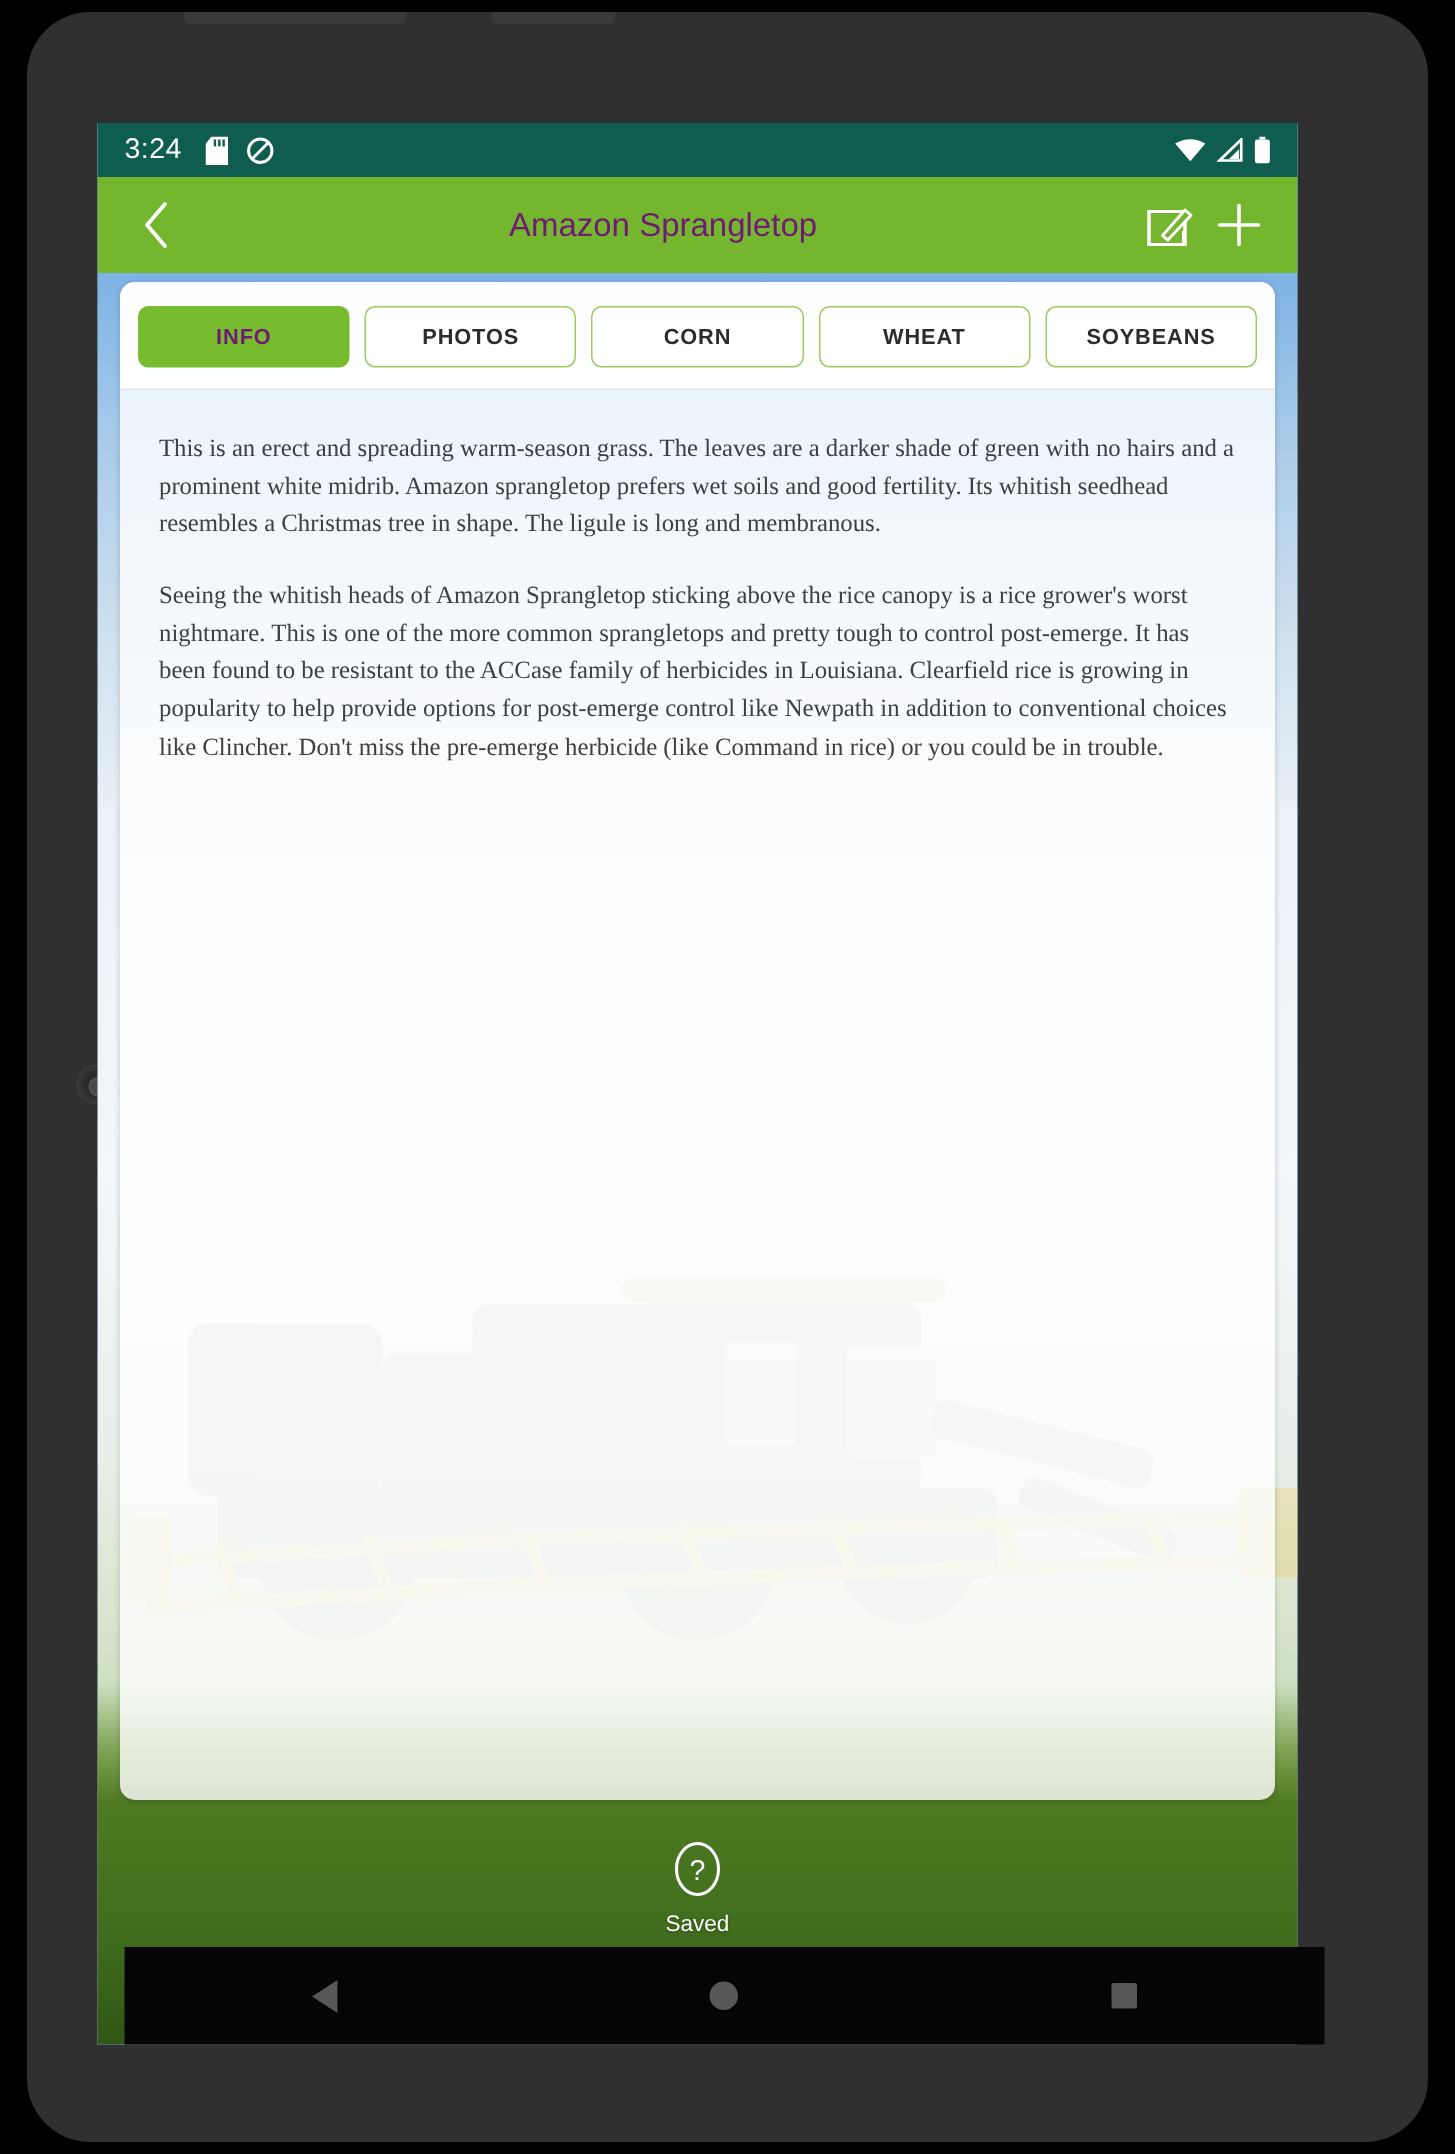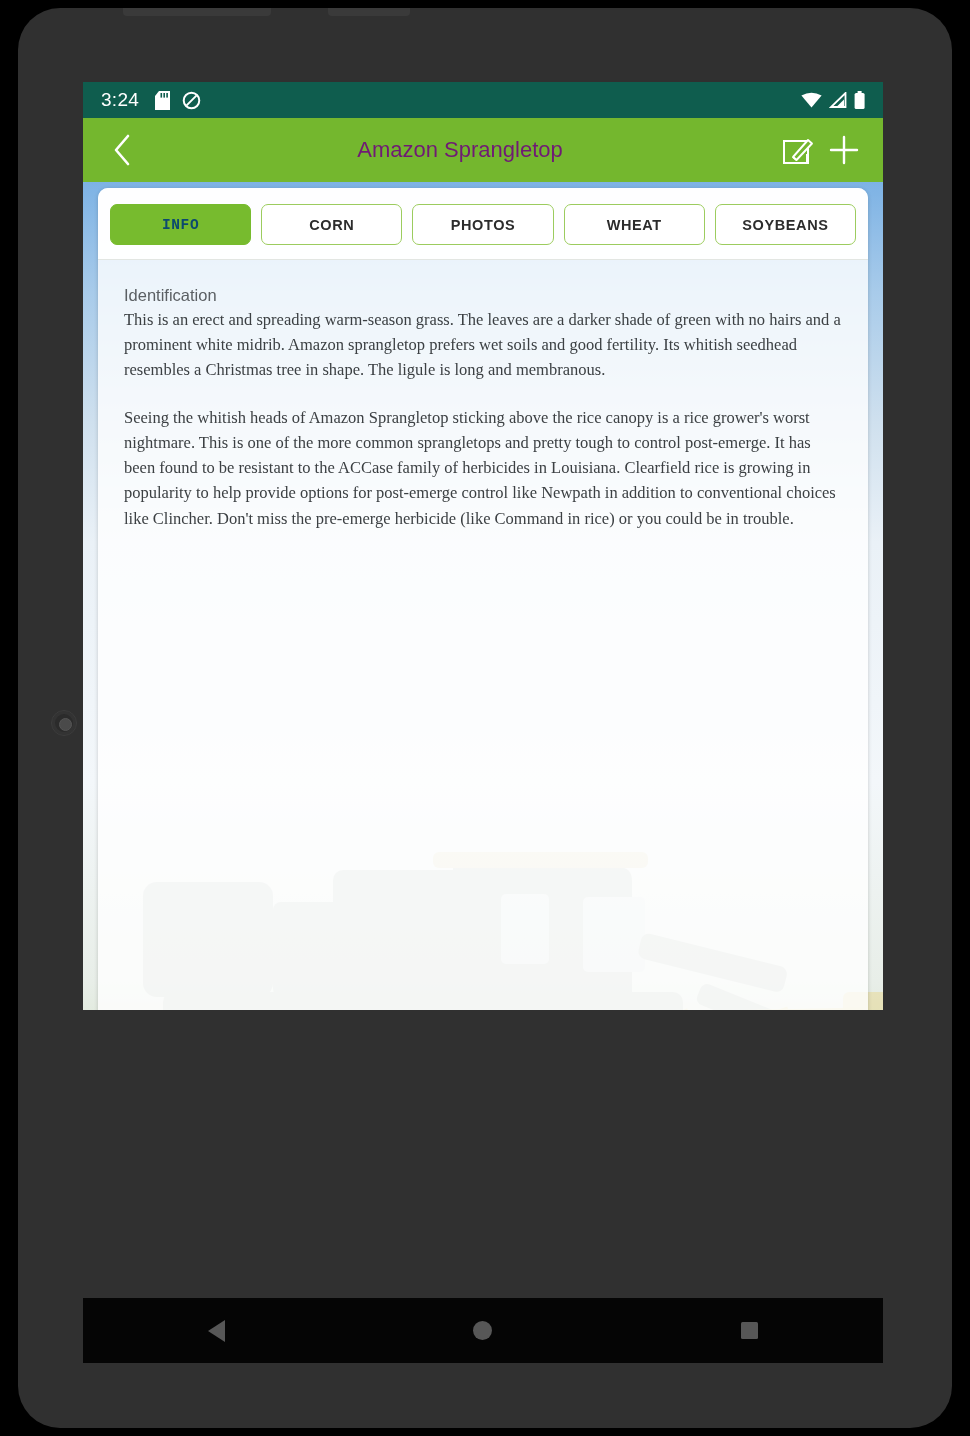--- a/index.html
+++ b/index.html
@@ -43,22 +43,22 @@
     left: 7px; top: 7px;
     width: 11px; height: 11px;
     border-radius: 50%;
     background: #4a4a4a;
     border: 1px solid #555;
   }
 
   
   #screen {
     position: absolute;
-    left: 83px; top: 82px;
-    width: 800px; height: 928px;
+    left: 65px; top: 82px;
+    width: 800px; height: 1281px;
     overflow: hidden;
     background: #8fb8e0;
   }
 
   
   #app-background {
     position: absolute;
     inset: 0;
     background:
       linear-gradient(to bottom,
@@ -131,21 +131,21 @@
     border: 1px solid #9ccc5e;
     border-radius: 7px;
     background: #ffffff;
     color: #2c2c2c;
     font-size: 14.5px;
     font-weight: bold;
     letter-spacing: .6px;
     display: flex; align-items: center; justify-content: center;
     cursor: pointer;
   }
-  .tab.active { background: #77bb2e; border-color: #77bb2e; color: #0c4a6e; font-family: Liberation Mono, monospace; }
+  .tab.active { background: #77bb2e; border-color: #77bb2e; color: #701a75; }
 
   #article {
     padding: 26px 26px 0 26px;
     color: #3c4043;
   }
   .section { margin-bottom: 22px; }
   .section-heading {
     font-size: 16.5px;
     color: #5b5f63;
     margin-bottom: 2px;
@@ -286,29 +286,28 @@
         <line x1="16" y1="3" x2="16" y2="29" stroke="#fff" stroke-width="2.4" stroke-linecap="round"></line>
         <line x1="3" y1="16" x2="29" y2="16" stroke="#fff" stroke-width="2.4" stroke-linecap="round"></line>
       </svg>
     </div>
   </div>
 
   <div id="content-card">
 
     <div id="tab-bar">
       <div class="tab active">INFO</div>
+      <div class="tab">PHOTOS</div>
       <div class="tab">CORN</div>
-      <div class="tab">PHOTOS</div>
       <div class="tab">WHEAT</div>
       <div class="tab">SOYBEANS</div>
     </div>
 
     <div id="article">
       <div class="section">
-        <div class="section-heading">Identification</div>
         <div class="section-body">This is an erect and spreading warm-season grass.  The leaves are a darker shade of green with no hairs and a prominent white midrib.  Amazon sprangletop prefers wet soils and good fertility.  Its whitish seedhead resembles a Christmas tree in shape. The ligule is long and membranous.</div>
       </div>
       <div class="section">
         <div class="section-body">Seeing the whitish heads of Amazon Sprangletop sticking above the rice canopy is a rice grower's worst nightmare.  This is one of the more common sprangletops and pretty tough to control post-emerge.  It has been found to be resistant to the ACCase family of herbicides in Louisiana.  Clearfield rice is growing in popularity to help provide options for post-emerge control like Newpath in addition to conventional choices like Clincher.  Don't miss the pre-emerge herbicide (like Command in rice) or you could be in trouble.</div>
       </div>
     </div>
   </div>
 
   <div id="bottom-nav">
     <div class="bottom-nav-item">

